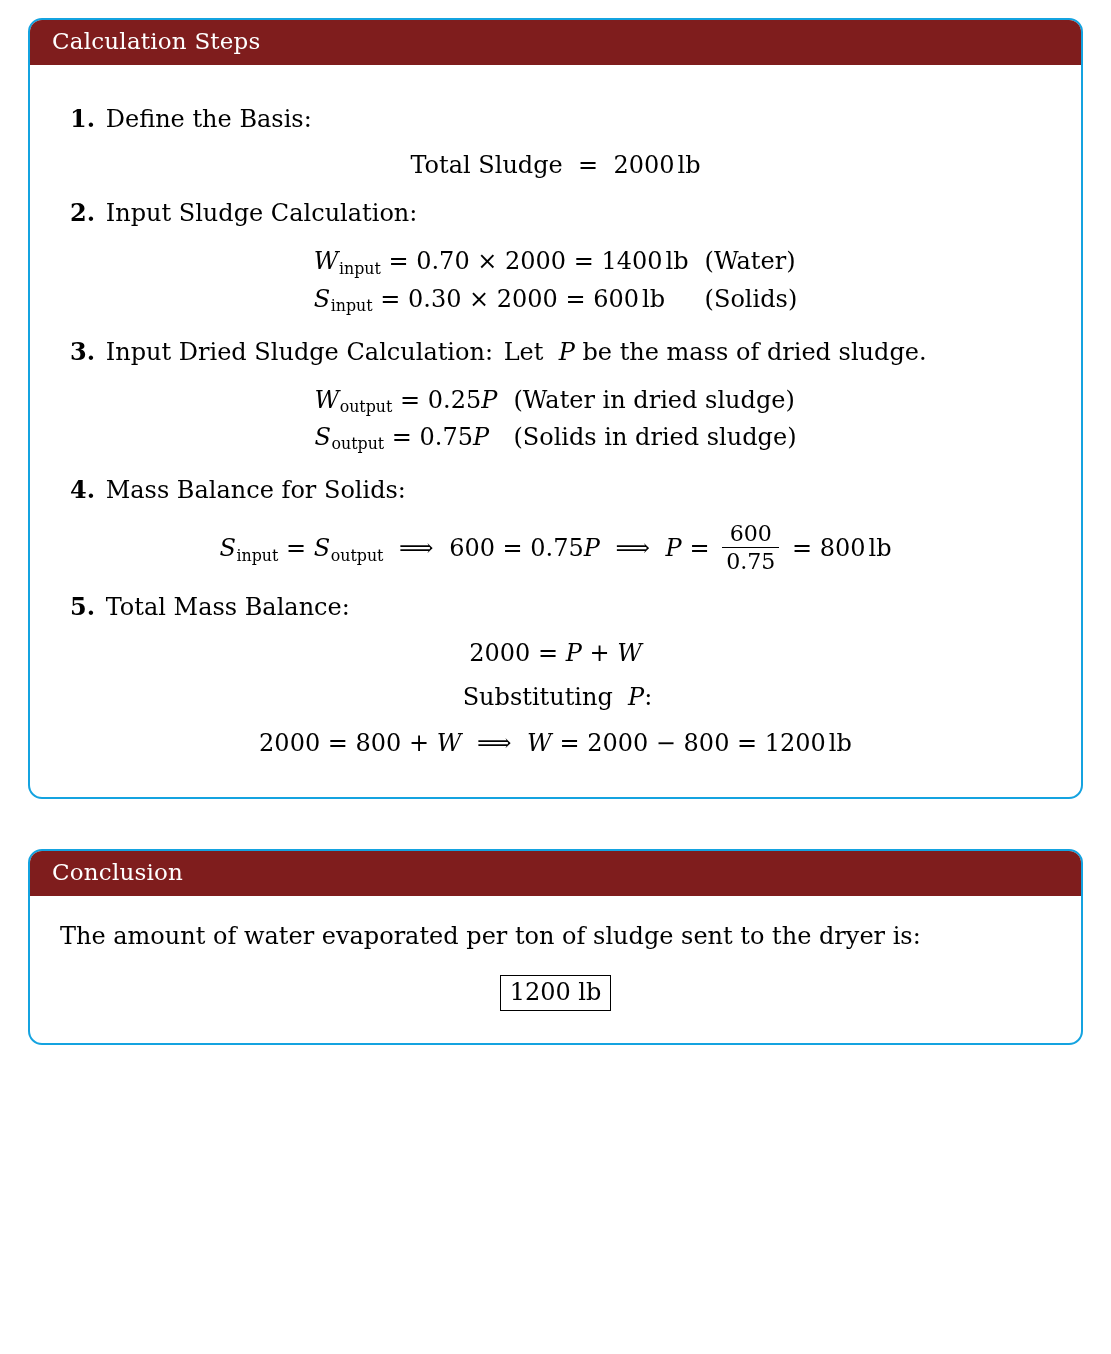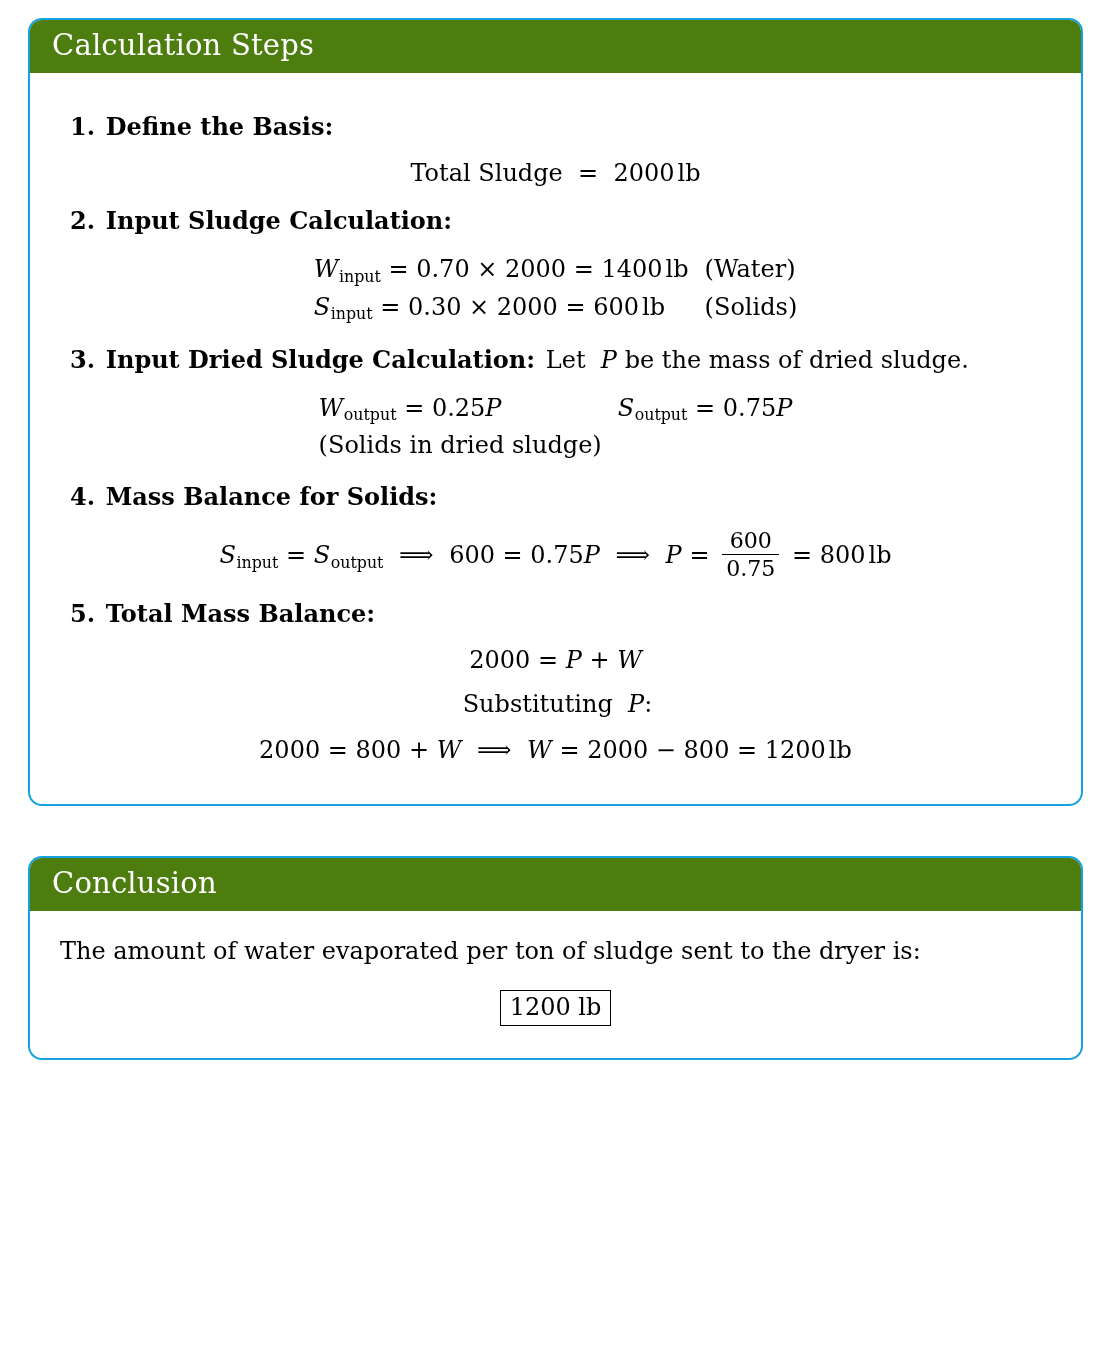--- a/index.html
+++ b/index.html
@@ -20,23 +20,23 @@
     box-sizing: border-box;
   }
   .panel {
     border: 2.5px solid #14a3e0;
     border-radius: 14px;
     background: #ffffff;
     overflow: hidden;
     margin-bottom: 50px;
   }
   .panel-header {
-    background: #4d7c0f;
+    background: #7f1d1d;
     color: #ffffff;
-    font-size: 29px;
+    font-size: 23px;
     padding: 8px 22px 11px 22px;
     font-family: "DejaVu Serif", "Liberation Serif", serif;
     letter-spacing: 0.2px;
   }
   .panel-body {
     padding: 20px 26px 26px 26px;
   }
   .step {
     margin: 0 0 6px 0;
   }
@@ -44,21 +44,21 @@
     font-size: 24px;
     line-height: 1.34;
     margin: 18px 0 6px 0;
     text-indent: 0;
     padding-left: 14px;
   }
   .step-num {
     font-weight: bold;
   }
   .step-title {
-    font-weight: bold;
+    font-weight: normal;
   }
   .step-rest {
     font-weight: normal;
   }
   .eq {
     text-align: center;
     font-size: 24px;
     margin: 16px 0 14px 0;
     white-space: nowrap;
   }
@@ -185,20 +185,21 @@
           <span class="step-num">3.</span>
           <span class="step-title thin">Input Dried Sludge Calculation:</span>
           <span class="step-rest thin">Let</span>
           <i class="math">&nbsp;P&nbsp;</i><span class="step-rest">be the mass of dried sludge.</span>
         </div>
         <div class="eq-block">
           <div class="eq-row">
             <div class="lhs">
               <i class="math">W</i><span class="sub">output</span> = <span>0.25</span><i class="math">P</i>
             </div>
+            <div class="rhs">(Water in dried sludge)</div>
             <div class="lhs">
               <i class="math">S</i><span class="sub">output</span> = <span>0.75</span><i class="math">P</i>
             </div>
             <div class="rhs">(Solids in dried sludge)</div>
           </div>
         </div>
       </div>
 
       <div class="step">
         <div class="step-line">

